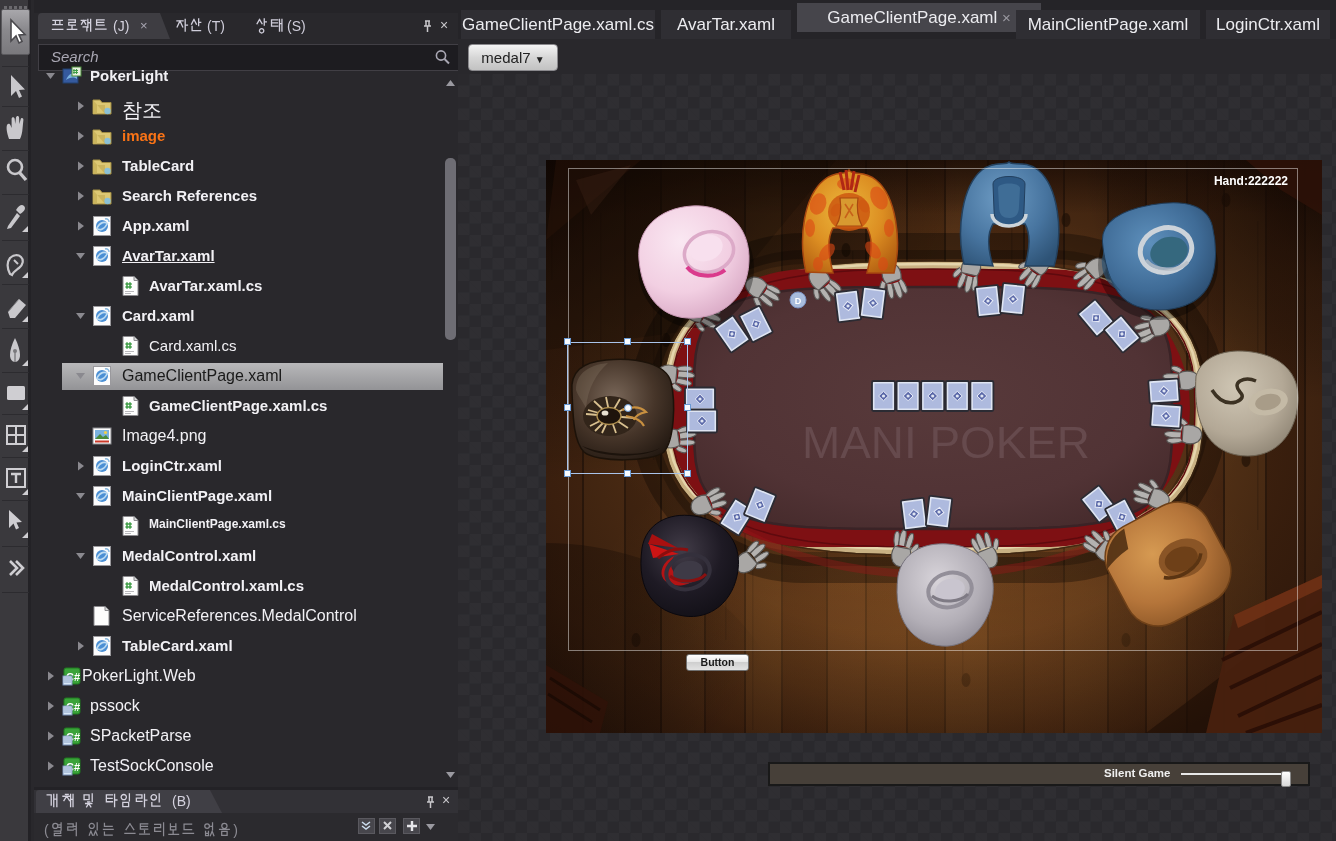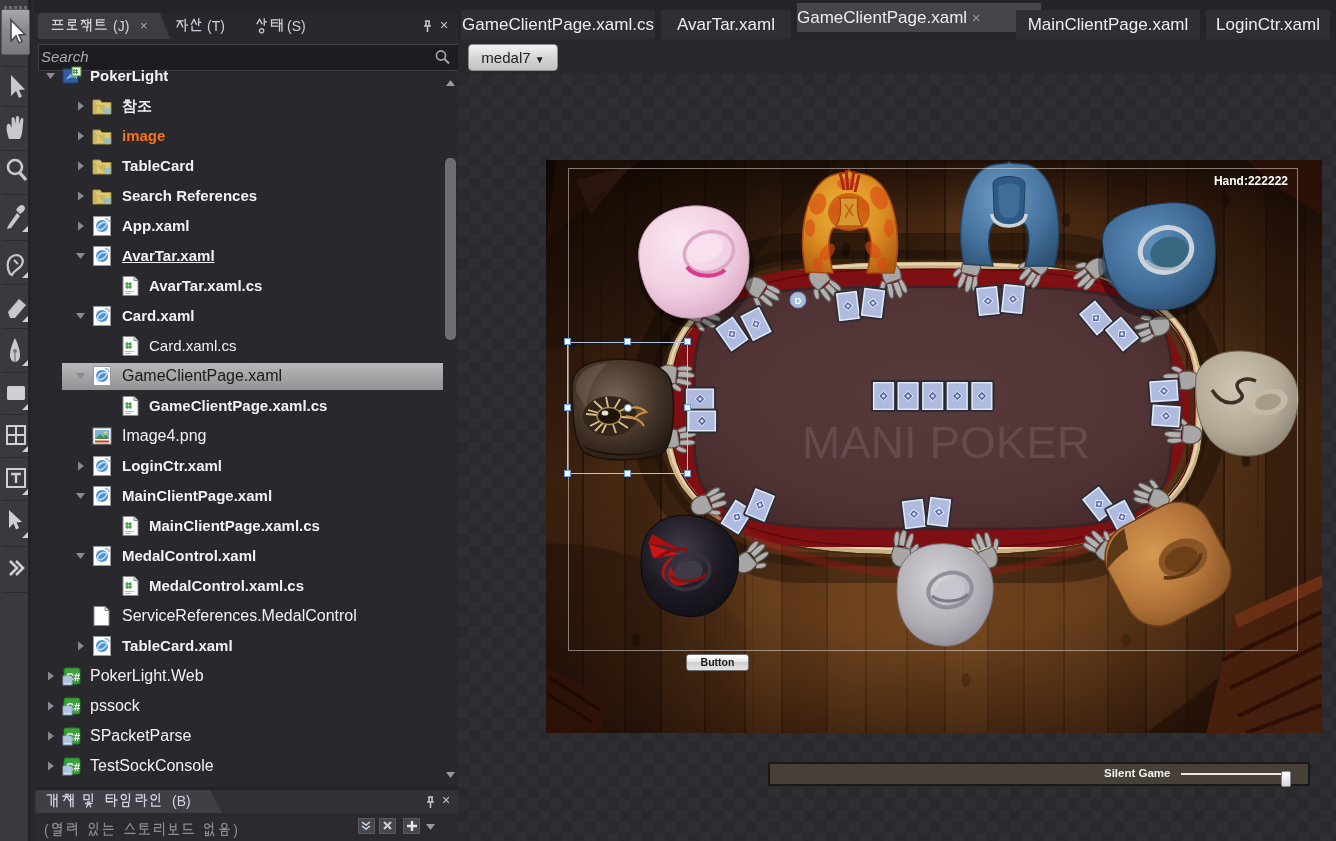--- a/index.html
+++ b/index.html
@@ -130,21 +130,21 @@
       </g>
       <g transform="translate(14.4,0) scale(0.938)">
         <path d="M7.8,1 H1.2 V7.5 H7.8 M1.2,4.2 H7.5 M9.7,0.5 V13 M12.3,0.5 V13 M9.7,5 H12.3" fill="none" stroke="#cfcdda" stroke-width="1.39" stroke-linecap="square"></path>
       </g>
     </svg>
 <div class="abs" style="left:287px;top:18px;color:#cfcdda;font-size:14px">(S)</div>
 <svg class="abs" style="left:420px;top:19px" width="14" height="15">
       <path d="M5,2 H10 M6,2 V7 M9,2 V7 M4,7 H11 M7.5,7 V13" stroke="#c9c8cc" stroke-width="1.5"></path>
     </svg>
 <div class="abs" style="left:440px;top:17px;color:#c9c8cc;font-size:14px">×</div>
-<div class="abs" style="left:38px;top:44px;width:458px;height:27px;background:#1d1c20;border:1px solid #413f45;color:#a9a7b3;font-style:italic;font-size:15px;padding:3px 2px">Search</div>
+<div class="abs" style="left:38px;top:44px;width:458px;height:27px;background:#1d1c20;border:1px solid #413f45;color:#a9a7b3;font-style:italic;font-size:15px;padding:3px 12px">Search</div>
 <svg class="abs" style="left:434px;top:49px" width="16" height="16">
       <circle cx="7" cy="6.5" r="4.6" fill="none" stroke="#a9a7b3" stroke-width="1.6"></circle>
       <path d="M10.5,10 L15,14.5" stroke="#a9a7b3" stroke-width="2"></path>
     </svg>
 <svg class="abs" style="left:46px;top:72px" width="10" height="8">
       <path d="M0,1 L9,1 L4.5,7 Z" fill="#8a898f"></path>
     </svg>
 <svg class="abs" style="left:62px;top:66px" width="20" height="20" viewBox="0 0 20 20">
       <rect x="1" y="3" width="15" height="14" fill="#355a9e" stroke="#23406e" stroke-width="1"></rect>
       <path d="M4,14 C7,7 12,6 15,8 L15,13 C11,10 7,12 4,14 Z" fill="#7ab2e0"></path>
@@ -154,21 +154,21 @@
 <div class="abs" style="left:90px;top:67px;color:#f2f1f5;font-weight:bold;font-size:15px;white-space:nowrap">PokerLight</div>
 <svg class="abs" style="left:77px;top:101px" width="8" height="10">
       <path d="M1,0.5 L7,5 L1,9.5 Z" fill="#8a898f"></path>
     </svg>
 <svg class="abs" style="left:92px;top:96px" width="20" height="20" viewBox="0 0 20 20">
       <path d="M1,4 L8,4 L10,6.5 L19,6.5 L19,18 L1,18 Z" fill="#ddc873" stroke="#a08c42" stroke-width="1"></path>
       <path d="M1,18 L4,8.5 L14,8.5 L14,4.5 L8.5,4.5" fill="#efe09a" stroke="#a08c42" stroke-width="1" opacity="0"></path>
       <path d="M1,4 L1,18 L5,18 L5,9 L13,9 L13,18" fill="#c9b25c" opacity="0.9"></path>
       <circle cx="15.5" cy="15" r="3.2" fill="#7ec0e8" opacity="0.85"></circle>
     </svg>
-<div class="abs" style="left:122px;top:97px;color:#f2f1f5;font-weight:bold;font-size:15px;white-space:nowrap">참조</div>
+<div class="abs" style="left:122px;top:97px;color:#f2f1f5;font-weight:normal;font-size:20px;white-space:nowrap">참조</div>
 <svg class="abs" style="left:77px;top:131px" width="8" height="10">
       <path d="M1,0.5 L7,5 L1,9.5 Z" fill="#8a898f"></path>
     </svg>
 <svg class="abs" style="left:92px;top:126px" width="20" height="20" viewBox="0 0 20 20">
       <path d="M1,4 L8,4 L10,6.5 L19,6.5 L19,18 L1,18 Z" fill="#ddc873" stroke="#a08c42" stroke-width="1"></path>
       <path d="M1,18 L4,8.5 L14,8.5 L14,4.5 L8.5,4.5" fill="#efe09a" stroke="#a08c42" stroke-width="1" opacity="0"></path>
       <path d="M1,4 L1,18 L5,18 L5,9 L13,9 L13,18" fill="#c9b25c" opacity="0.9"></path>
       <circle cx="15.5" cy="15" r="3.2" fill="#7ec0e8" opacity="0.85"></circle>
     </svg>
 <div class="abs" style="left:122px;top:127px;color:#f97316;font-weight:bold;font-size:15px;white-space:nowrap">image</div>
@@ -289,21 +289,21 @@
     </svg>
 <div class="abs" style="left:122px;top:487px;color:#f2f1f5;font-weight:bold;font-size:15px;white-space:nowrap">MainClientPage.xaml</div>
 <svg class="abs" style="left:121px;top:516px" width="20" height="20" viewBox="0 0 20 20">
       <path d="M2,0.5 H13 L17,4.5 V19.5 H2 Z" fill="#fdfdfd" stroke="#8a898d" stroke-width="1"></path>
       <path d="M13,0.5 V4.5 H17" fill="#d8d8d8" stroke="#8a898d" stroke-width="1"></path>
       <g stroke="#3f9c47" stroke-width="1.5">
         <path d="M6,6.2 V12.8 M9,6.2 V12.8 M4.4,8 H10.8 M4.4,11 H10.8"></path>
       </g>
       <path d="M4,15.5 H13 M4,17.5 H10" stroke="#b9b9bd" stroke-width="1"></path>
     </svg>
-<div class="abs" style="left:149px;top:517px;color:#f2f1f5;font-weight:bold;font-size:15px;white-space:nowrap">MainClientPage.xaml.cs</div>
+<div class="abs" style="left:149px;top:517px;color:#f2f1f5;font-weight:bold;font-size:12px;white-space:nowrap">MainClientPage.xaml.cs</div>
 <svg class="abs" style="left:76px;top:552px" width="10" height="8">
       <path d="M0,1 L9,1 L4.5,7 Z" fill="#8a898f"></path>
     </svg>
 <svg class="abs" style="left:92px;top:546px" width="20" height="20" viewBox="0 0 20 20">
       <rect x="1.5" y="0.5" width="17" height="19" fill="#fdfdfd" stroke="#9a999d" stroke-width="1"></rect>
       <circle cx="10" cy="10" r="6" fill="#4a8fd4"></circle>
       <path d="M5,12 C8,6 13,5 16,8 M15,8 C12,14 7,15 4.5,12" fill="none" stroke="#bedcf2" stroke-width="1.6"></path>
       <path d="M13,3 a3,3 0 0 1 4,3" stroke="#88b8e0" fill="none" stroke-width="1.4"></path>
     </svg>
 <div class="abs" style="left:122px;top:547px;color:#f2f1f5;font-weight:bold;font-size:15px;white-space:nowrap">MedalControl.xaml</div>
@@ -333,21 +333,21 @@
 <div class="abs" style="left:122px;top:637px;color:#f2f1f5;font-weight:bold;font-size:15px;white-space:nowrap">TableCard.xaml</div>
 <svg class="abs" style="left:47px;top:671px" width="8" height="10">
       <path d="M1,0.5 L7,5 L1,9.5 Z" fill="#8a898f"></path>
     </svg>
 <svg class="abs" style="left:62px;top:666px" width="20" height="20" viewBox="0 0 20 20">
       <rect x="2" y="2" width="16" height="16" rx="2" fill="#3aa33a" stroke="#1f7a1f" stroke-width="1"></rect>
       <text x="4" y="14.5" font-size="11" fill="#fff" font-family="Liberation Sans" font-weight="bold">C#</text>
       <rect x="1" y="10" width="9" height="9" fill="#d8e8f8" stroke="#7a90b8" stroke-width="1"></rect>
       <path d="M2,12 h7 M2,14 h7 M2,16 h7" stroke="#7a90b8" stroke-width="0.8"></path>
     </svg>
-<div class="abs" style="left:90px;top:667px;color:#f2f1f5;font-weight:normal;font-size:16px;white-space:nowrap">PokerLight.Web</div>
+<div class="abs" style="left:82px;top:667px;color:#f2f1f5;font-weight:normal;font-size:16px;white-space:nowrap">PokerLight.Web</div>
 <svg class="abs" style="left:47px;top:701px" width="8" height="10">
       <path d="M1,0.5 L7,5 L1,9.5 Z" fill="#8a898f"></path>
     </svg>
 <svg class="abs" style="left:62px;top:696px" width="20" height="20" viewBox="0 0 20 20">
       <rect x="2" y="2" width="16" height="16" rx="2" fill="#3aa33a" stroke="#1f7a1f" stroke-width="1"></rect>
       <text x="4" y="14.5" font-size="11" fill="#fff" font-family="Liberation Sans" font-weight="bold">C#</text>
       <rect x="1" y="10" width="9" height="9" fill="#d8e8f8" stroke="#7a90b8" stroke-width="1"></rect>
       <path d="M2,12 h7 M2,14 h7 M2,16 h7" stroke="#7a90b8" stroke-width="0.8"></path>
     </svg>
 <div class="abs" style="left:90px;top:697px;color:#f2f1f5;font-weight:normal;font-size:16px;white-space:nowrap">pssock</div>
@@ -460,21 +460,21 @@
 <svg class="abs" style="left:406px;top:820px" width="12" height="12">
       <path d="M6,1 V11 M1,6 H11" stroke="#e6e6ea" stroke-width="2.4"></path>
     </svg>
 <svg class="abs" style="left:426px;top:823px" width="10" height="8">
       <path d="M0,1 L9,1 L4.5,7 Z" fill="#9a99a0"></path>
     </svg>
 <div class="abs" style="left:458px;top:0;width:878px;height:10px;background:#252428"></div>
 <div class="abs" style="left:458px;top:10px;width:878px;height:29px;background:#252428"></div>
 <div class="abs" style="left:461px;top:10px;width:194px;height:29px;background:#2f2e33;color:#ececf0;font-size:17px;line-height:29px;text-align:center;white-space:nowrap">GameClientPage.xaml.cs</div>
 <div class="abs" style="left:661px;top:10px;width:130px;height:29px;background:#2f2e33;color:#ececf0;font-size:17px;line-height:29px;text-align:center;white-space:nowrap">AvarTar.xaml</div>
-<div class="abs" style="left:797px;top:3px;width:244px;height:29px;background:#46454b;color:#ececf0;font-size:17px;line-height:29px;text-align:left;white-space:nowrap">GameClientPage.xaml <span style="color:#9a99a0;font-size:15px">×</span></div>
+<div class="abs" style="left:797px;top:3px;width:244px;height:29px;background:#46454b;color:#ececf0;font-size:17px;line-height:29px;text-align:center;white-space:nowrap">GameClientPage.xaml <span style="color:#9a99a0;font-size:15px">×</span></div>
 <div class="abs" style="left:1016px;top:10px;width:184px;height:29px;background:#2f2e33;color:#ececf0;font-size:17px;line-height:29px;text-align:center;white-space:nowrap">MainClientPage.xaml</div>
 <div class="abs" style="left:1206px;top:10px;width:124px;height:29px;background:#2f2e33;color:#ececf0;font-size:17px;line-height:29px;text-align:center;white-space:nowrap">LoginCtr.xaml</div>
 <div class="abs" style="left:458px;top:39px;width:878px;height:35px;background:#29282c"></div>
 <div class="abs" style="left:468px;top:44px;width:90px;height:27px;background:linear-gradient(180deg,#f4f4f4,#d6d6d6 50%,#c2c2c2);border:1px solid #8a898d;border-radius:4px;color:#222;font-size:15px;text-align:center;line-height:25px">medal7 <span style="font-size:10px">▼</span></div>
 <div class="abs" style="left:458px;top:74px;width:878px;height:767px;background-color:#2a292d;background-image:linear-gradient(45deg,#2f2e32 25%,transparent 25%,transparent 75%,#2f2e32 75%),linear-gradient(45deg,#2f2e32 25%,transparent 25%,transparent 75%,#2f2e32 75%);background-size:23px 23px;background-position:0 0,11.5px 11.5px"></div>
 <svg class="abs" style="left:546px;top:160px" width="776" height="573" viewBox="0 0 776 573">
 <defs>
 <radialGradient id="ctl" cx="0%" cy="0%" r="100%">
  <stop offset="0%" stop-color="#0e0502" stop-opacity="0.78"></stop>
           <stop offset="55%" stop-color="#140a04" stop-opacity="0.38"></stop>

